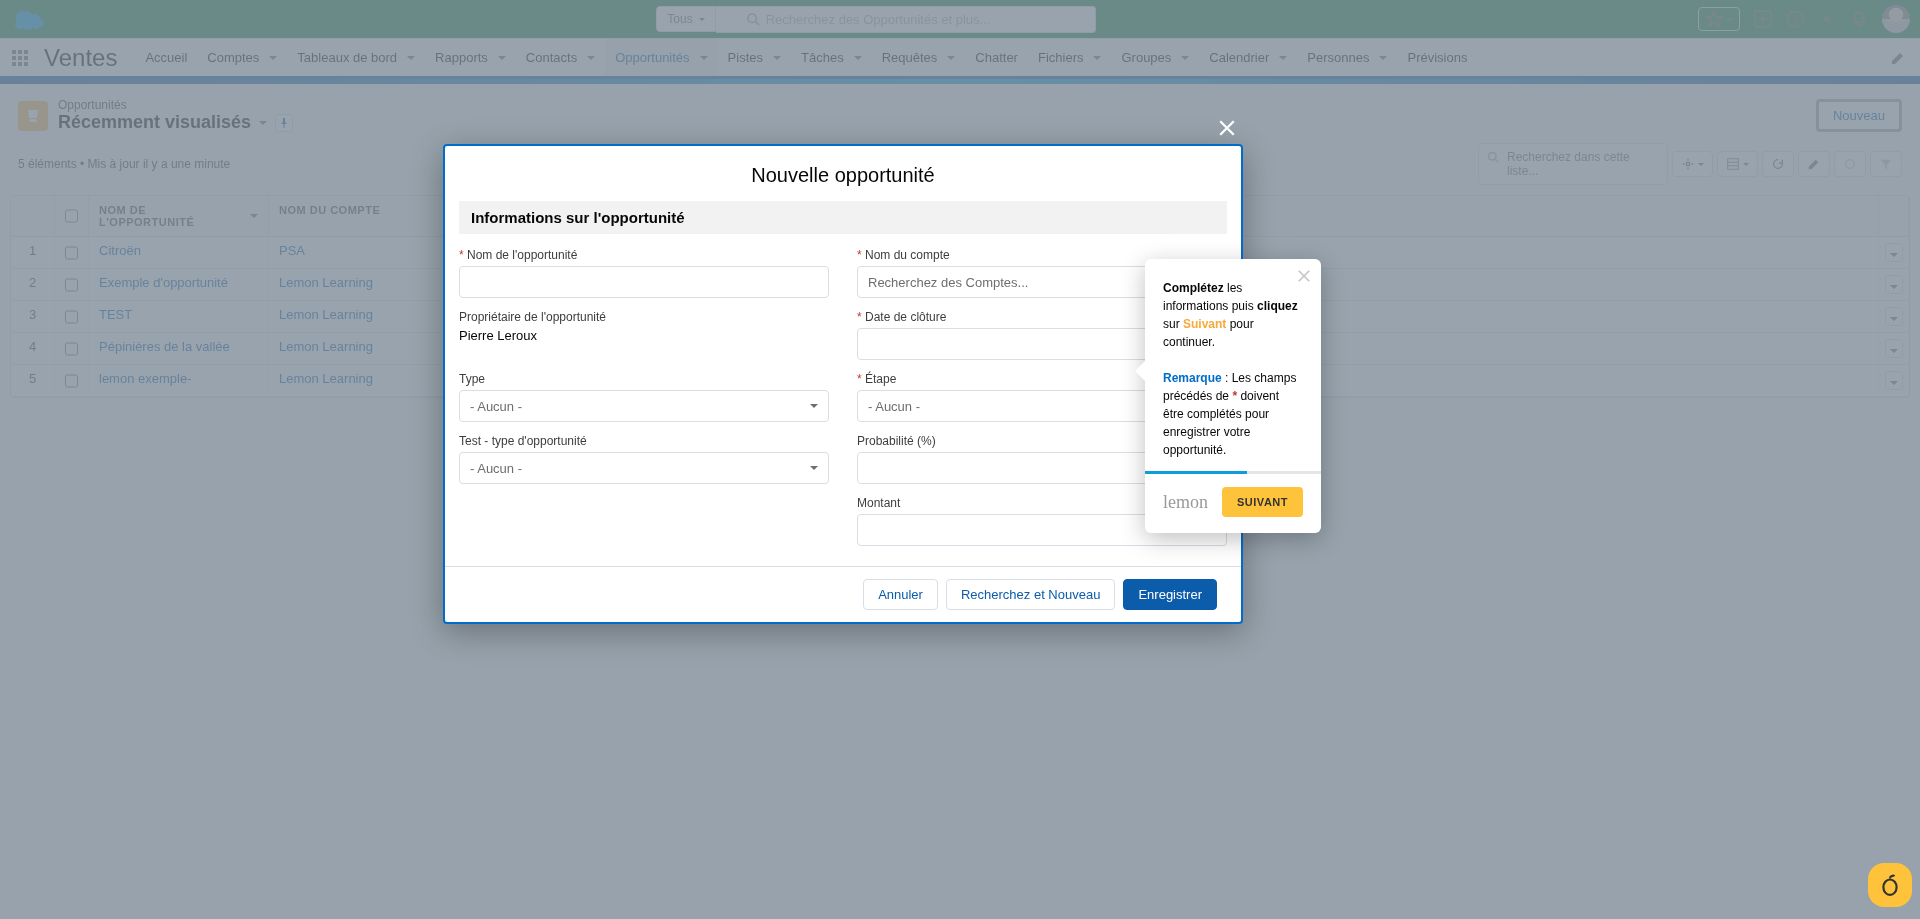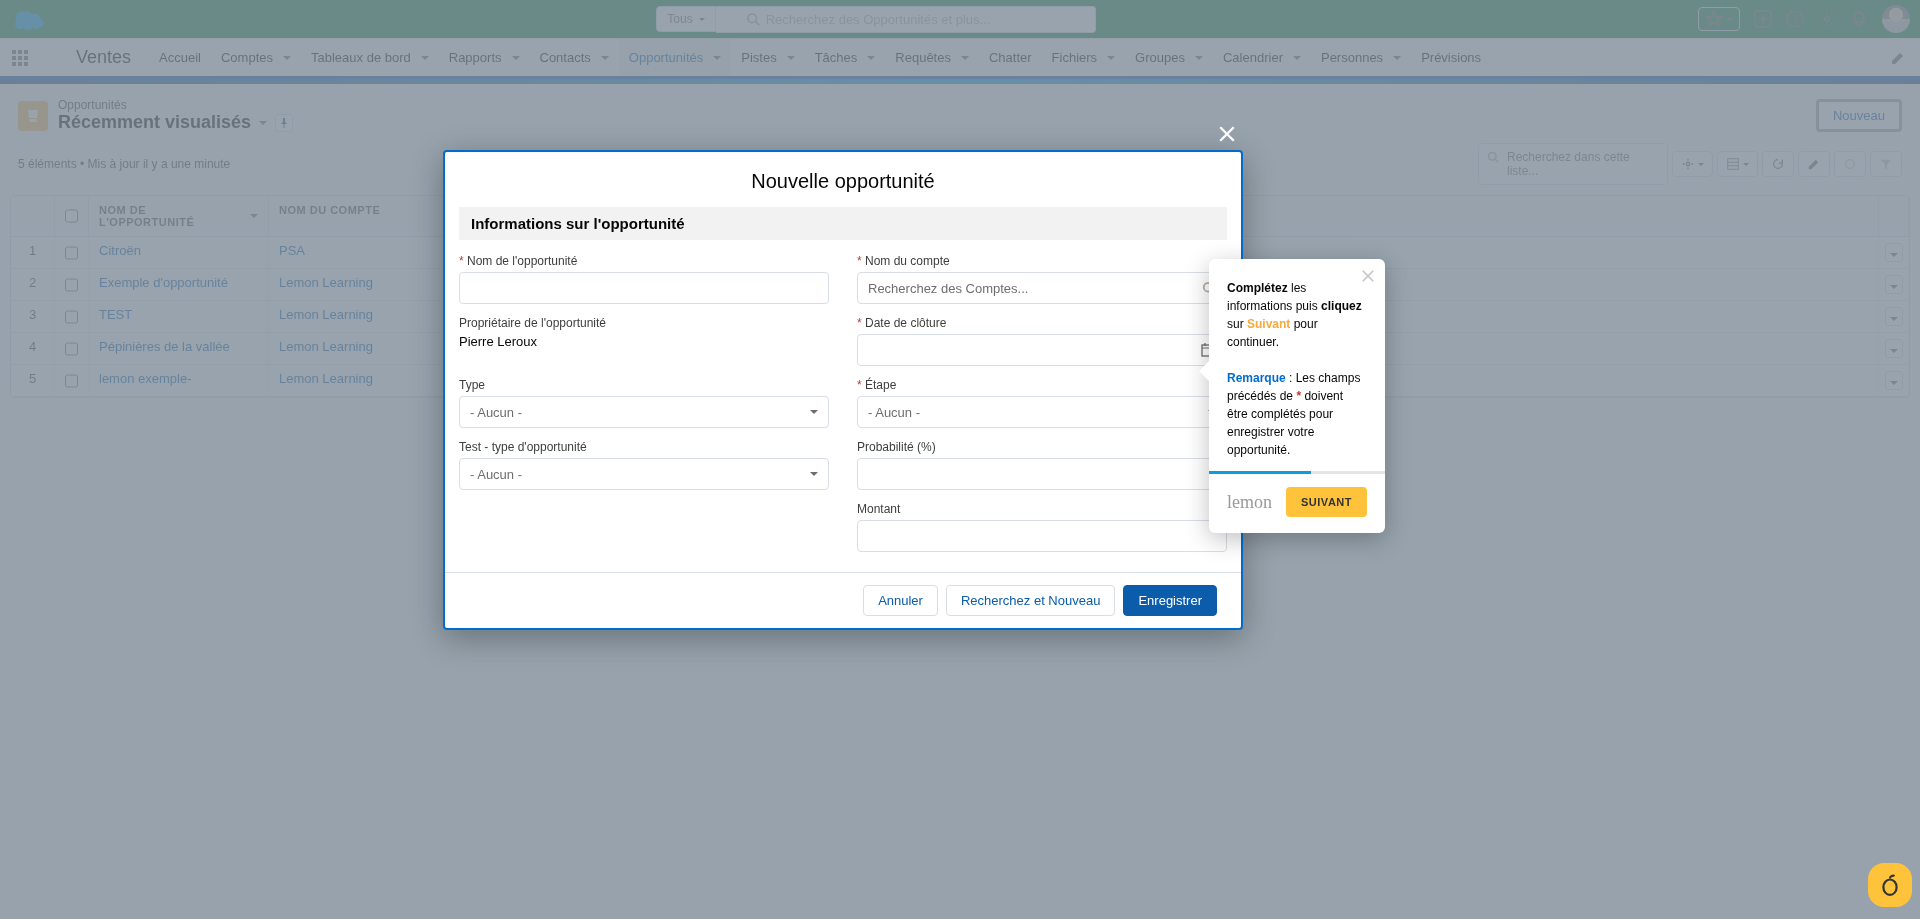--- a/index.html
+++ b/index.html
@@ -14,21 +14,21 @@
 .top-actions { display: flex; align-items: center; gap: 14px; }
 .top-icon { width: 18px; height: 18px; fill: #706e6b; }
 .fav-btn { border: 1px solid #d8dde6; border-radius: 4px; padding: 2px 6px; display: flex; align-items: center; gap: 4px; }
 .avatar { width: 28px; height: 28px; border-radius: 50%; background: #c9c7c5; background-image: radial-gradient(circle at 50% 35%, #e8d9c8 0%, #e8d9c8 30%, transparent 31%), linear-gradient(#888 50%, transparent 50%); background-size: cover; }
 
 
 .nav-bar { height: 40px; background: #fff; display: flex; align-items: stretch; border-bottom: 3px solid #0b5cab; }
 .app-launcher { width: 40px; display: flex; align-items: center; justify-content: center; }
 .app-dots { display: grid; grid-template-columns: repeat(3, 4px); grid-gap: 2px; }
 .app-dots span { width: 4px; height: 4px; background: #706e6b; }
-.app-name { font-size: 18px; font-weight: 400; padding: 0 18px 0 4px; display: flex; align-items: center; margin-left: 32px; }
+.app-name { font-size: 24px; font-weight: 400; padding: 0 18px 0 4px; display: flex; align-items: center; }
 .nav-tabs { display: flex; align-items: stretch; }
 .nav-tab { padding: 0 10px; display: flex; align-items: center; font-size: 13px; color: #080707; gap: 4px; white-space: nowrap; }
 .nav-tab.active { border-bottom: 3px solid #0b5cab; margin-bottom: -3px; background: #f3f2f2; color: #0b5cab; }
 .pen-icon { margin-left: auto; padding: 0 14px; display: flex; align-items: center; }
 
 
 .blue-strip { height: 5px; background: linear-gradient(90deg, #1b5297 0%, #0d9dda 50%, #1b5297 100%); }
 
 
 .page-header { background: #f7f9fb; padding: 14px 18px 10px 18px; display: flex; align-items: center; }
@@ -64,37 +64,37 @@
 .td-name { width: 180px; color: #0b5cab; }
 .td-acct { flex: 1; color: #0b5cab; }
 .td-dd { width: 30px; display: flex; align-items: center; justify-content: center; }
 .td-dd .dd-btn { border: 1px solid #d8dde6; border-radius: 3px; padding: 1px 4px; }
 input[type=checkbox] { width: 14px; height: 14px; }
 
 
 .overlay { position: absolute; inset: 0; background: rgba(126,140,153,0.8); }
 
 
-.modal { position: absolute; left: 443px; top: 150px; width: 800px; background: #fff; border: 2px solid #006dcc; border-radius: 4px; box-shadow: 0 8px 32px rgba(0,0,0,0.3); }
+.modal { position: absolute; left: 443px; top: 144px; width: 800px; background: #fff; border: 2px solid #006dcc; border-radius: 4px; box-shadow: 0 8px 32px rgba(0,0,0,0.3); }
 .modal-close { position: absolute; right: 0; top: -32px; width: 28px; height: 28px; color: #fff; font-size: 22px; cursor: pointer; display: flex; align-items: center; justify-content: center; }
 .modal-title { text-align: center; font-size: 20px; font-weight: 400; padding: 18px 0 14px 0; color: #080707; }
 .modal-section { margin: 0 14px; }
 .modal-sh { background: #f3f2f2; padding: 8px 12px; font-size: 15px; font-weight: 700; color: #080707; }
 .modal-body { padding: 14px 0 20px 0; display: grid; grid-template-columns: 1fr 1fr; gap: 12px 28px; }
 .form-group { display: flex; flex-direction: column; gap: 4px; }
 .form-label { font-size: 12px; color: #3e3e3c; }
 .req { color: #c23934; }
 .form-field { border: 1px solid #d8dde6; border-radius: 4px; height: 32px; padding: 4px 10px; font-size: 13px; display: flex; align-items: center; justify-content: space-between; background: #fff; color: #706e6b; }
 .form-text { font-size: 13px; color: #080707; }
 .modal-footer { border-top: 1px solid #d8dde6; padding: 12px 24px; display: flex; justify-content: flex-end; gap: 8px; }
 .mf-btn { border: 1px solid #d8dde6; border-radius: 4px; padding: 7px 14px; font-size: 13px; background: #fff; color: #0b5cab; cursor: pointer; }
 .mf-btn.primary { background: #0b5cab; color: #fff; border-color: #0b5cab; }
 
 
-.popover { position: absolute; left: 1209px; top: 259px; width: 176px; background: #fff; border-radius: 6px; box-shadow: 0 6px 24px rgba(0,0,0,0.25); padding: 20px 18px 16px 18px; font-size: 12px; line-height: 1.5; }
+.popover { position: absolute; left: 1145px; top: 259px; width: 176px; background: #fff; border-radius: 6px; box-shadow: 0 6px 24px rgba(0,0,0,0.25); padding: 20px 18px 16px 18px; font-size: 12px; line-height: 1.5; }
 .popover::before { content: ''; position: absolute; left: -10px; top: 100px; width: 0; height: 0; border-top: 12px solid transparent; border-bottom: 12px solid transparent; border-right: 12px solid #fff; }
 .pop-close { position: absolute; right: 10px; top: 10px; width: 14px; height: 14px; fill: #c9c7c5; cursor: pointer; }
 .pop-bold { font-weight: 700; }
 .pop-orange { color: #f7a93b; font-weight: 700; }
 .pop-blue { color: #006dcc; font-weight: 700; }
 .pop-red { color: #c23934; font-weight: 700; }
 .pop-progress { height: 3px; background: #e5e5e5; margin: 12px -18px -1px -18px; }
 .pop-progress-inner { height: 100%; width: 58%; background: #0d9dda; }
 .pop-footer { display: flex; align-items: center; justify-content: space-between; margin-top: 14px; }
 .lemon-logo { font-family: cursive; font-size: 18px; color: #999; }

